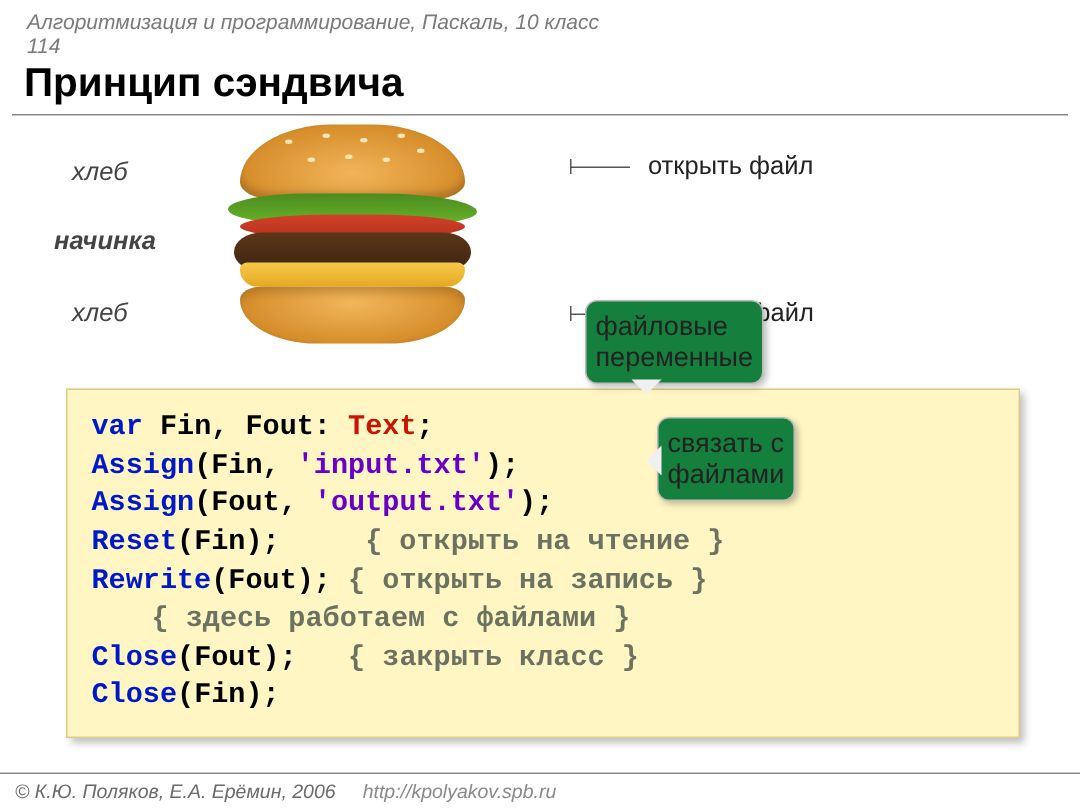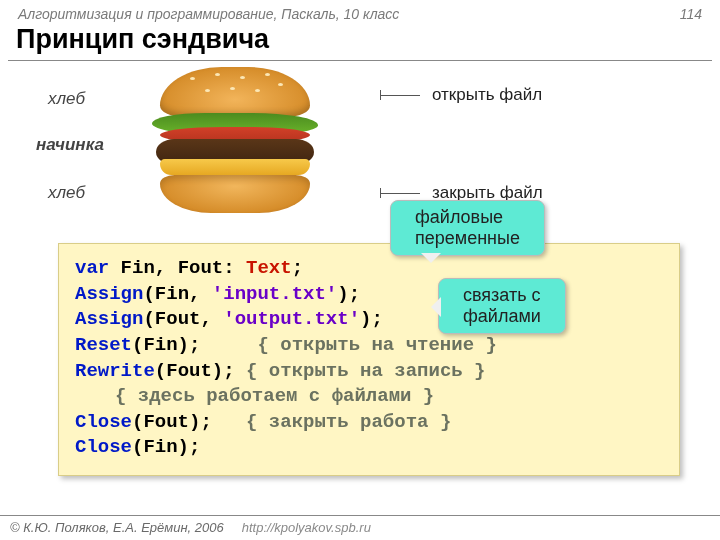--- a/index.html
+++ b/index.html
@@ -5,21 +5,21 @@
   * { box-sizing: border-box; margin: 0; padding: 0; }
   body {
     width: 720px; height: 540px;
     font-family: Arial, Helvetica, sans-serif;
     background: #fff; color: #000; position: relative;
     overflow: hidden;
   }
   .header {
     padding: 6px 18px 2px;
     display: flex; justify-content: space-between;
-    font-style: italic; color: #7a7a7a; font-size: 14px;
+    font-style: italic; color: #7a7a7a; font-size: 14px; flex-direction: column;
   }
   .title {
     padding: 0 16px 2px;
     font-size: 27px; font-weight: bold;
   }
   .hr { height: 1px; background: #888; margin: 3px 8px 0; }
   .diagram {
     position: relative; height: 170px; margin-top: 4px;
   }
   .burger {
@@ -86,41 +86,41 @@
   }
   .tick::after {
     content: ""; position: absolute; left: 0; top: 2px; bottom: 2px;
     border-left: 1px solid #555;
   }
   .rl1 { left: 380px; top: 20px; }
   .rl2 { left: 380px; top: 70px; }
   .rl3 { left: 380px; top: 118px; }
 
   .codebox {
-    margin: 8px 40px 0 58px;
+    margin: 8px 40px 0 44px;
     background: #fff6c4;
     border: 1px solid #d9cd88;
     box-shadow: 3px 3px 5px rgba(0,0,0,.25);
     padding: 12px 16px 14px;
     font-family: "Courier New", monospace;
     font-size: 19px; line-height: 1.35;
     font-weight: bold;
     position: relative;
   }
   .codebox .line { white-space: pre; }
   .kw { color: #0019c8; }
   .typ { color: #c81400; }
   .str { color: #6a00c8; text-align: right; }
   .cm  { color: #6b7260; font-weight: bold; }
   .indent { padding-left: 40px; }
 
   .callout {
-    position: absolute; background: #5eead4;
+    position: absolute; background: #15803d;
     border: 1px solid #bbb; border-radius: 8px;
-    padding: 6px 24px; font-size: 18px; color: #222;
+    padding: 6px 6px; font-size: 18px; color: #222;
     box-shadow: 2px 2px 4px rgba(0,0,0,.25);
     z-index: 5;
   }
   .callout .tail {
     position: absolute; width: 0; height: 0;
     border: 10px solid transparent;
   }
   .co1 { left: 390px; top: 200px; }
   .co1 .tail { border-top-color: #f0f0f0; left: 30px; bottom: -18px; }
   .co2 { left: 438px; top: 278px; }
@@ -189,20 +189,20 @@
   <span class="tail"></span>
 </div>
 
 <div class="codebox">
   <div class="line"><span class="kw">var</span><span> Fin, Fout: </span><span class="typ">Text</span><span>;</span></div>
   <div class="line"><span class="kw">Assign</span><span>(Fin, </span><span class="str">'input.txt'</span><span>);</span></div>
   <div class="line"><span class="kw">Assign</span><span>(Fout, </span><span class="str">'output.txt'</span><span>);</span></div>
   <div class="line"><span class="kw">Reset</span><span>(Fin);     </span><span class="cm">{ открыть на чтение }</span></div>
   <div class="line"><span class="kw">Rewrite</span><span>(Fout); </span><span class="cm">{ открыть на запись }</span></div>
   <div class="line indent"><span class="cm">{ здесь работаем с файлами }</span></div>
-  <div class="line"><span class="kw">Close</span><span>(Fout);   </span><span class="cm">{ закрыть работа }</span></div>
+  <div class="line"><span class="kw">Close</span><span>(Fout);   </span><span class="cm">{ закрыть класс }</span></div>
   <div class="line"><span class="kw">Close</span><span>(Fin);</span></div>
 </div>
 
 <div class="footer">
   <span class="copy">© К.Ю. Поляков, Е.А. Ерёмин, 2006</span>
   <span class="url">http://kpolyakov.spb.ru</span>
 </div>
 
 </body></html>

